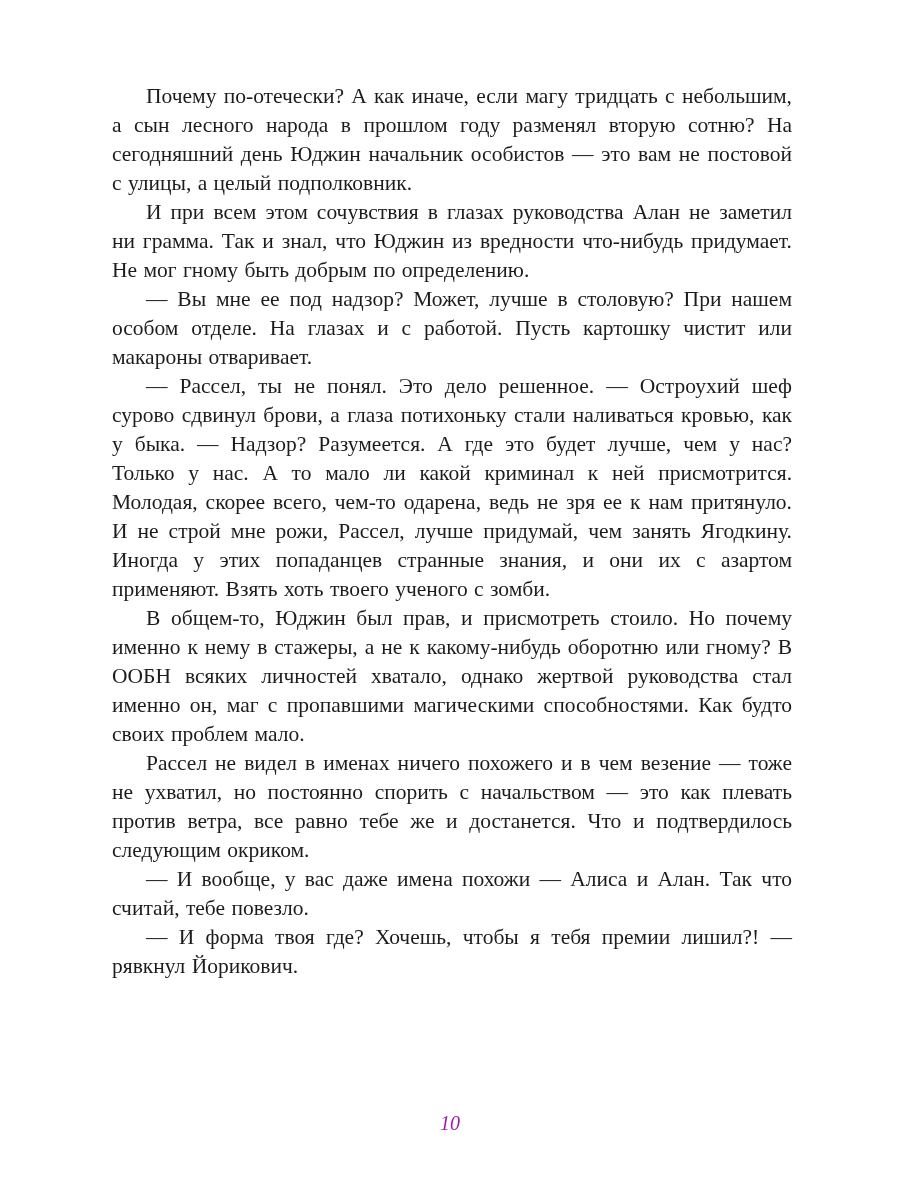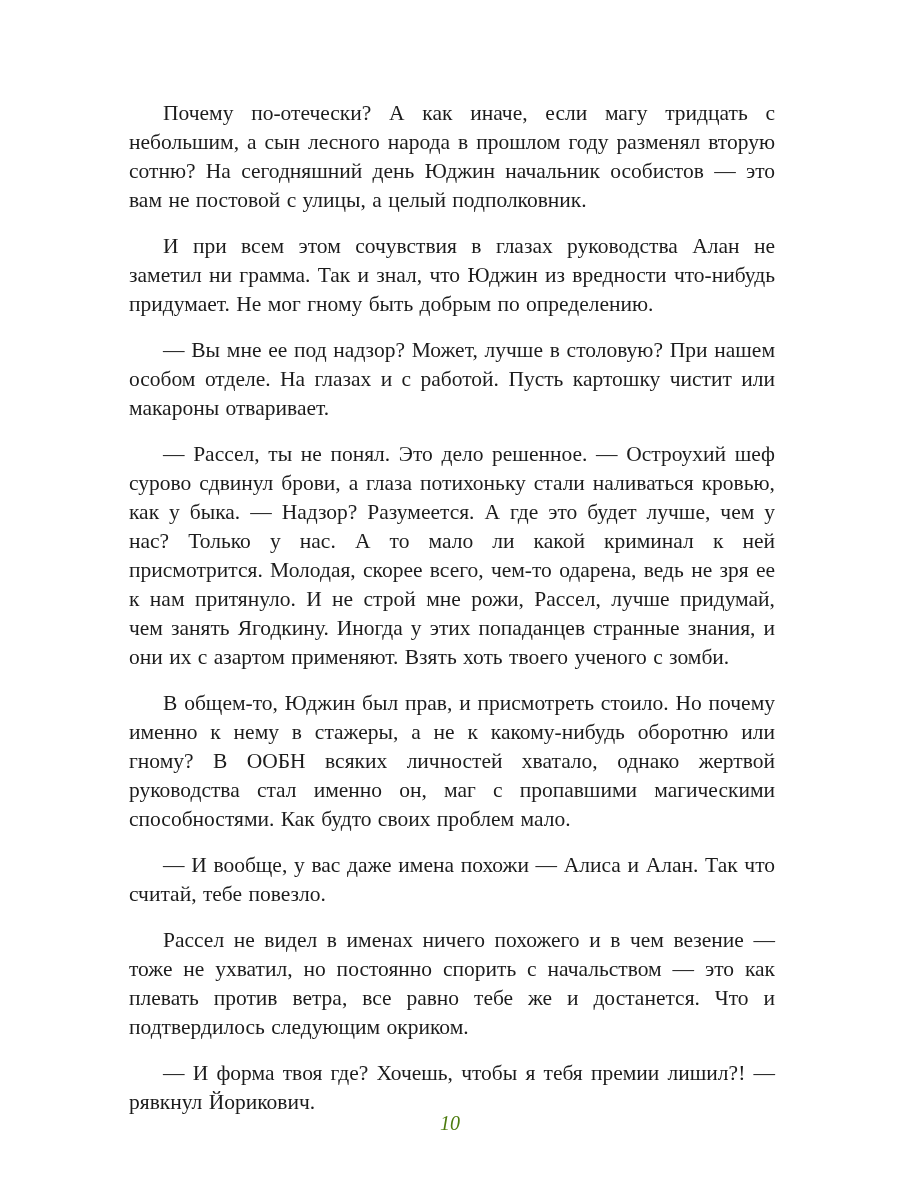--- a/index.html
+++ b/index.html
@@ -27,44 +27,44 @@
       left: 112px;
       top: 82px;
       width: 680px;
       color: #1c1c1c;
       font-size: 21.5px;
       line-height: 29px;
       text-align: justify;
       text-justify: inter-word;
     }
     .text-block p {
-      margin: 17px;
+      margin: 0;
       padding: 0;
       text-indent: 34px;
       word-spacing: 1px;
     }
     .page-number {
       position: absolute;
       left: 0;
       top: 1112px;
       width: 100%;
       text-align: center;
       font-style: italic;
       font-size: 20px;
-      color: #4d7c0f;
+      color: #a21caf;
     }
   </style>
 </head>
 <body>
 
 <div class="page">
   <div class="text-block">
     <p>Почему по-отечески? А как иначе, если магу тридцать с небольшим, а сын лесного народа в прошлом году разменял вторую сотню? На сегодняшний день Юджин начальник особистов — это вам не постовой с улицы, а целый подполковник.</p>
     <p>И при всем этом сочувствия в глазах руководства Алан не заметил ни грамма. Так и знал, что Юджин из вредности что-нибудь придумает. Не мог гному быть добрым по определению.</p>
     <p>— Вы мне ее под надзор? Может, лучше в столовую? При нашем особом отделе. На глазах и с работой. Пусть картошку чистит или макароны отваривает.</p>
     <p>— Рассел, ты не понял. Это дело решенное. — Остроухий шеф сурово сдвинул брови, а глаза потихоньку стали наливаться кровью, как у быка. — Надзор? Разумеется. А где это будет лучше, чем у нас? Только у нас. А то мало ли какой криминал к ней присмотрится. Молодая, скорее всего, чем-то одарена, ведь не зря ее к нам притянуло. И не строй мне рожи, Рассел, лучше придумай, чем занять Ягодкину. Иногда у этих попаданцев странные знания, и они их с азартом применяют. Взять хоть твоего ученого с зомби.</p>
     <p>В общем-то, Юджин был прав, и присмотреть стоило. Но почему именно к нему в стажеры, а не к какому-нибудь оборотню или гному? В ООБН всяких личностей хватало, однако жертвой руководства стал именно он, маг с пропавшими магическими способностями. Как будто своих проблем мало.</p>
+    <p>Рассел не видел в именах ничего похожего и в чем везение — тоже не ухватил, но постоянно спорить с начальством — это как плевать против ветра, все равно тебе же и достанется. Что и подтвердилось следующим окриком.</p>
     <p>— И вообще, у вас даже имена похожи — Алиса и Алан. Так что считай, тебе повезло.</p>
-    <p>Рассел не видел в именах ничего похожего и в чем везение — тоже не ухватил, но постоянно спорить с начальством — это как плевать против ветра, все равно тебе же и достанется. Что и подтвердилось следующим окриком.</p>
     <p>— И форма твоя где? Хочешь, чтобы я тебя премии лишил?! — рявкнул Йорикович.</p>
   </div>
   <div class="page-number">10</div>
 </div>
 
 </body></html>

